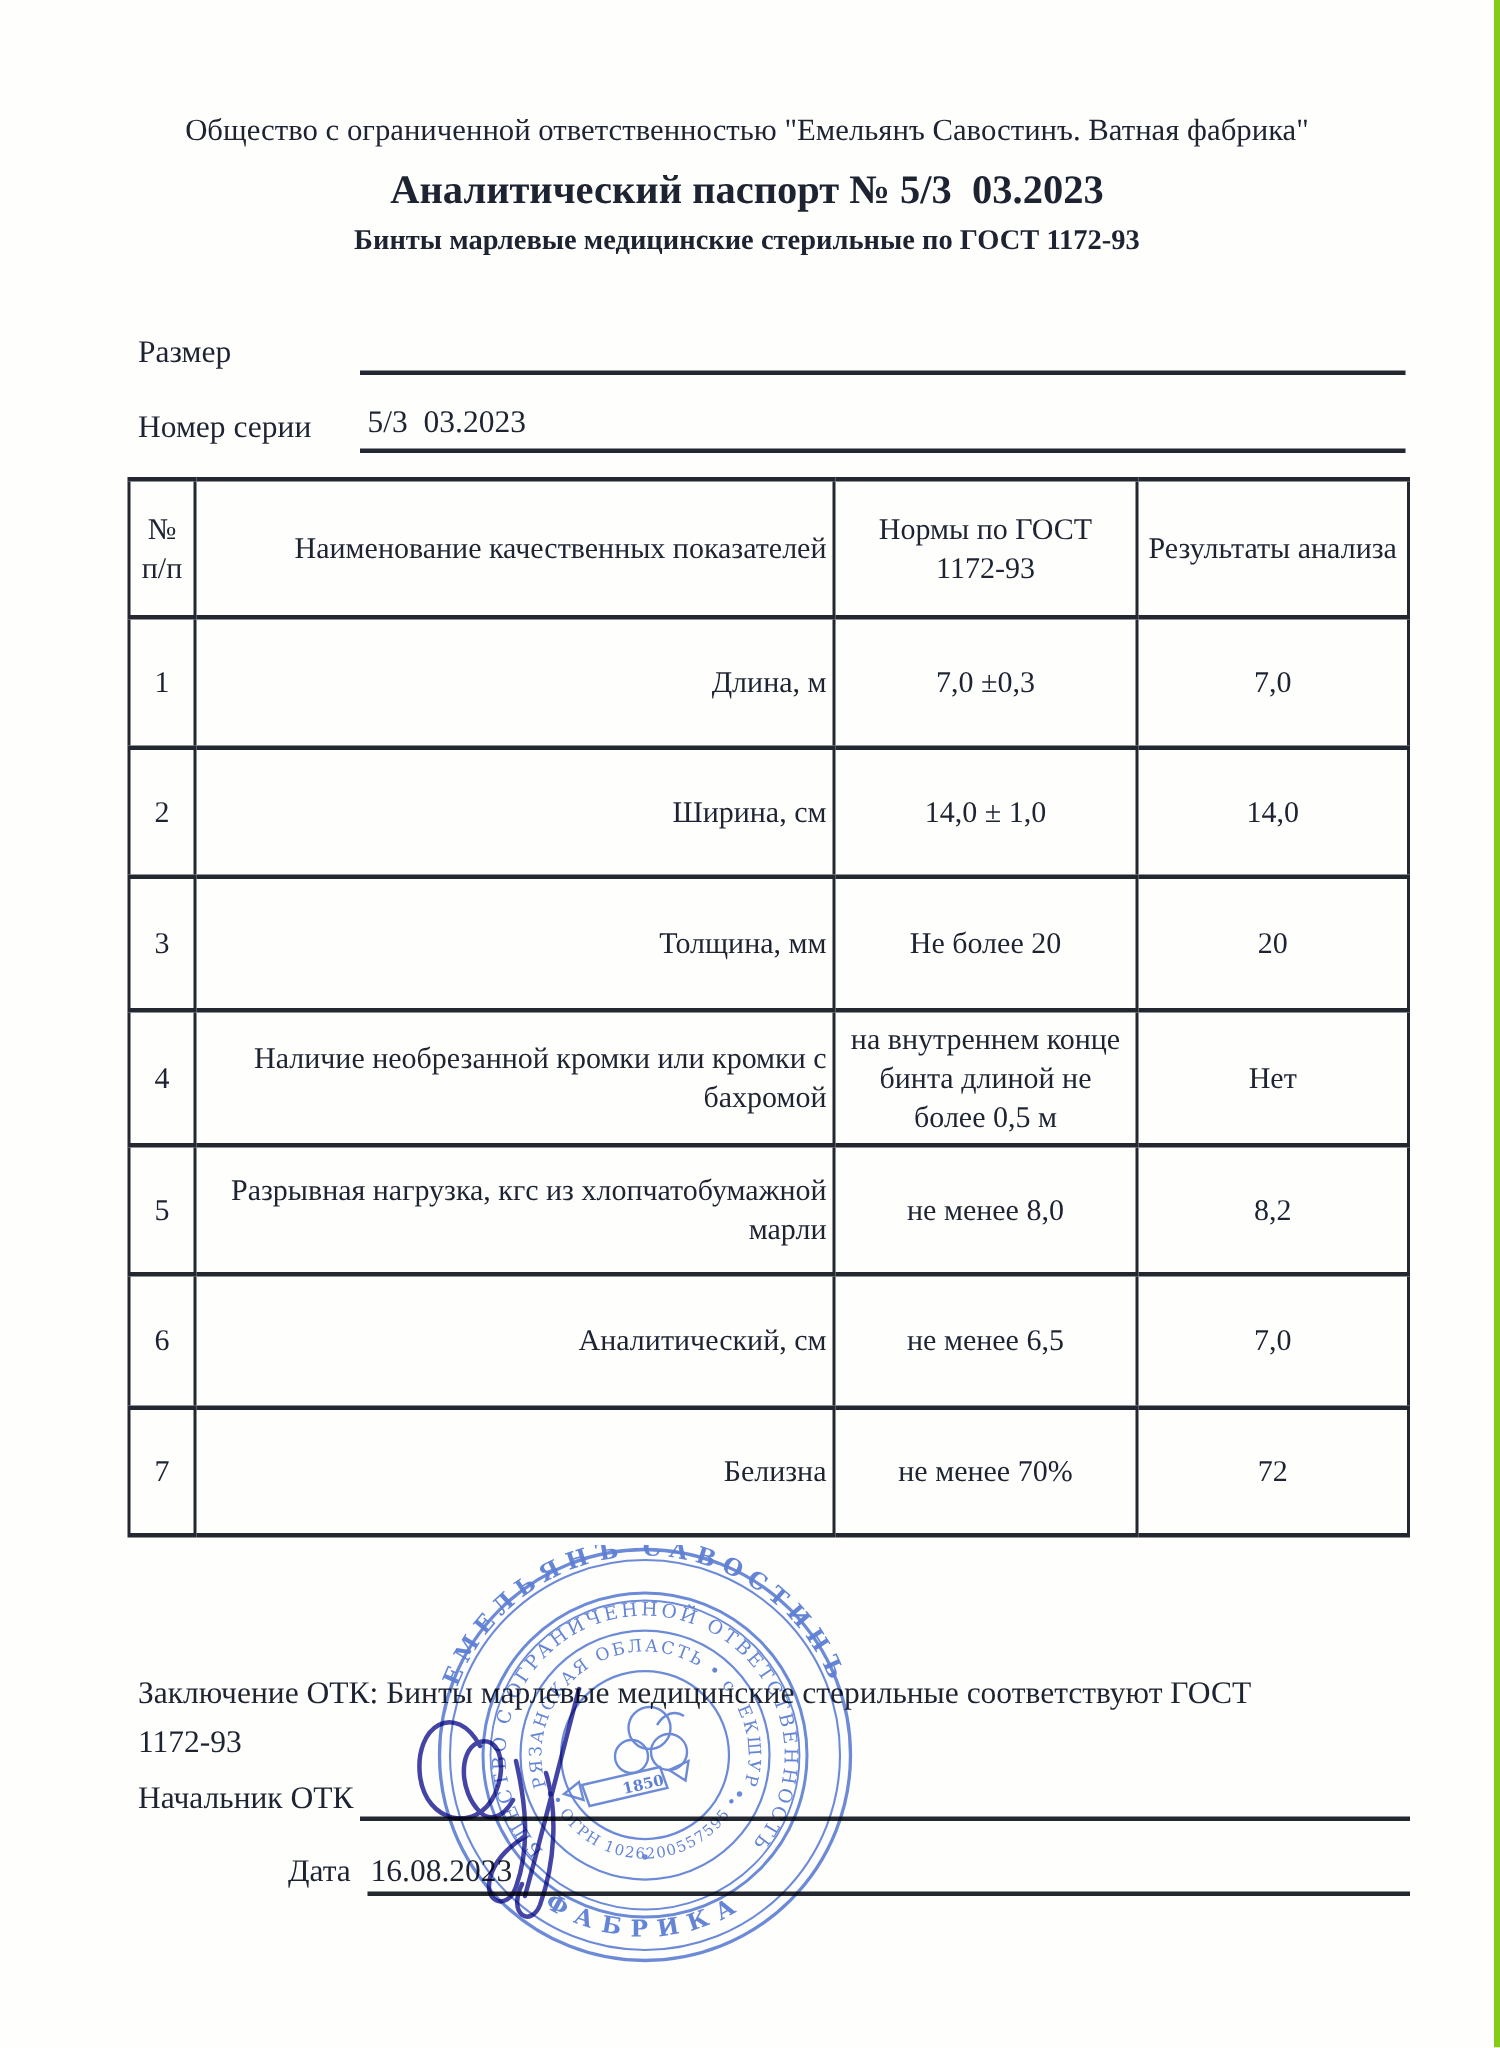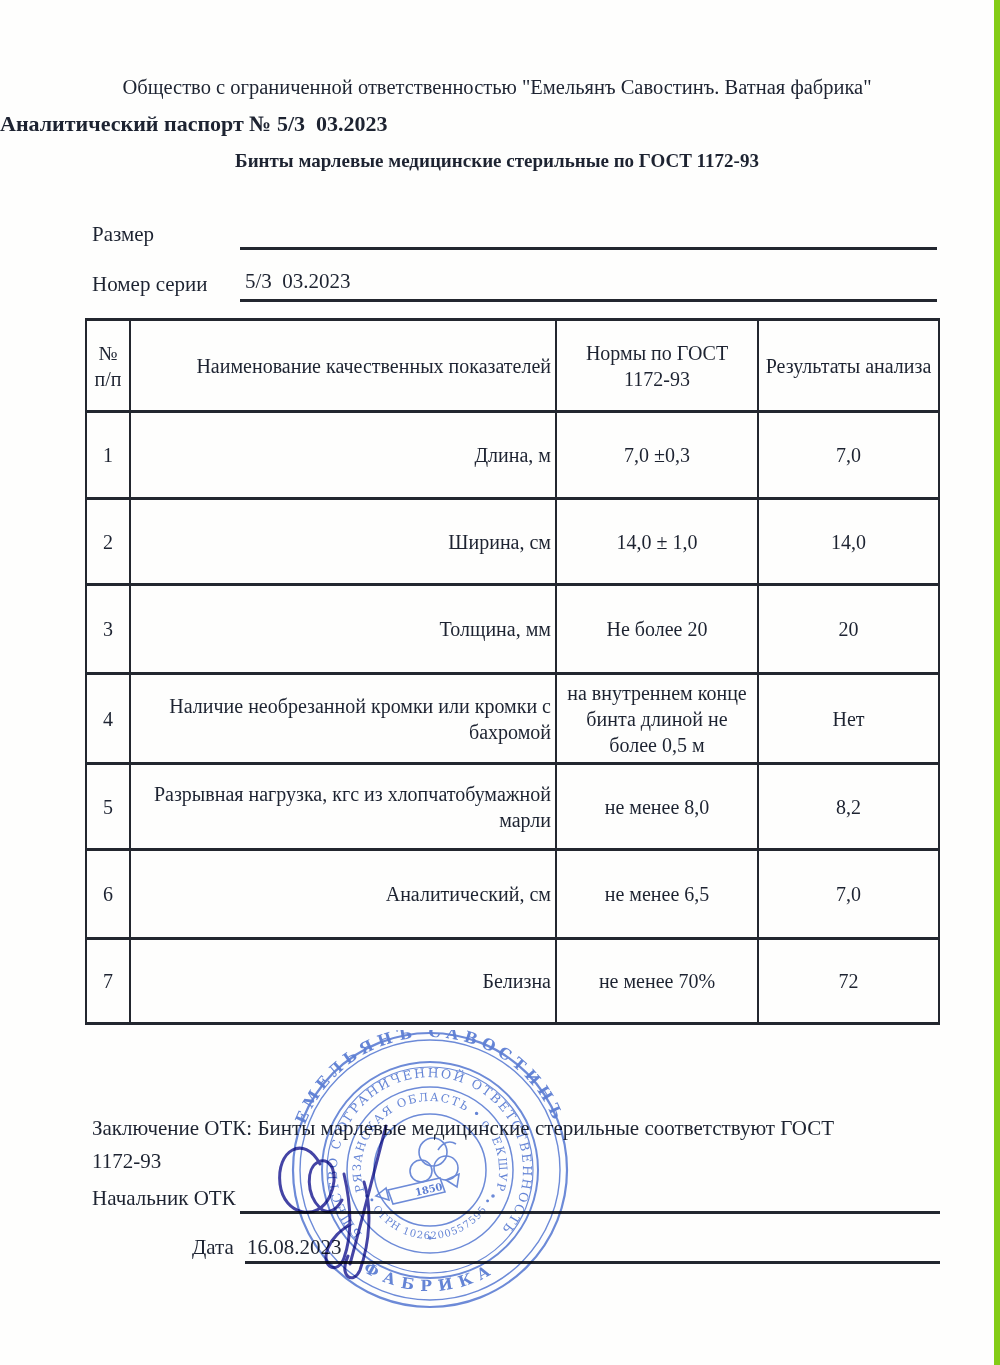--- a/index.html
+++ b/index.html
@@ -5,29 +5,29 @@
   * { margin: 0; padding: 0; box-sizing: border-box; }
   html, body { background: #ffffff; }
   .page {
     position: relative;
     width: 1000px;
     height: 1365px;
     background: #fefefd;
     font-family: "Liberation Serif", "DejaVu Serif", serif;
     color: #1d2331;
     overflow: hidden;
-    border-right: 6px solid #84cc16;
+    border-right: 4px solid #84cc16;
   }
   .company-line {
     position: absolute; top: 76px; left: 0; width: 100%;
     text-align: center; font-size: 20.5px; white-space: pre;
   }
   .doc-title {
     position: absolute; top: 111px; left: 0; width: 100%;
-    text-align: left; font-size: 22px; font-weight: bold; white-space: pre;
+    text-align: center; font-size: 27px; font-weight: bold; white-space: pre;
   }
   .doc-subtitle {
     position: absolute; top: 150px; left: 0; width: 100%;
     text-align: center; font-size: 19px; font-weight: bold; white-space: pre;
   }
   .field-label { position: absolute; font-size: 21px; white-space: pre; }
   .field-value { position: absolute; font-size: 21px; white-space: pre; }
   .rule {
     position: absolute; height: 3px; background: #23272f;
   }

